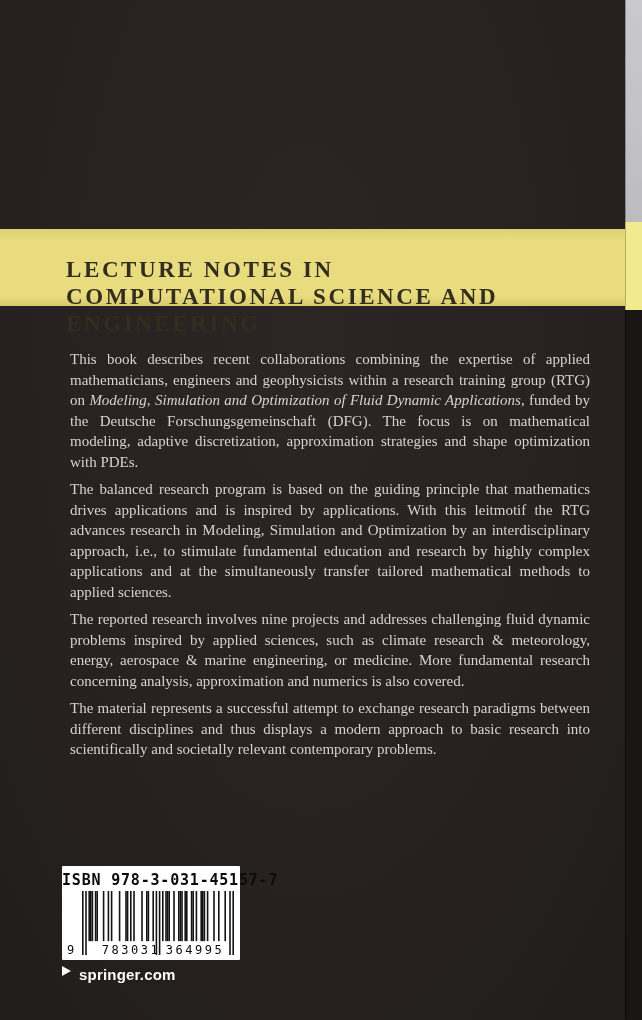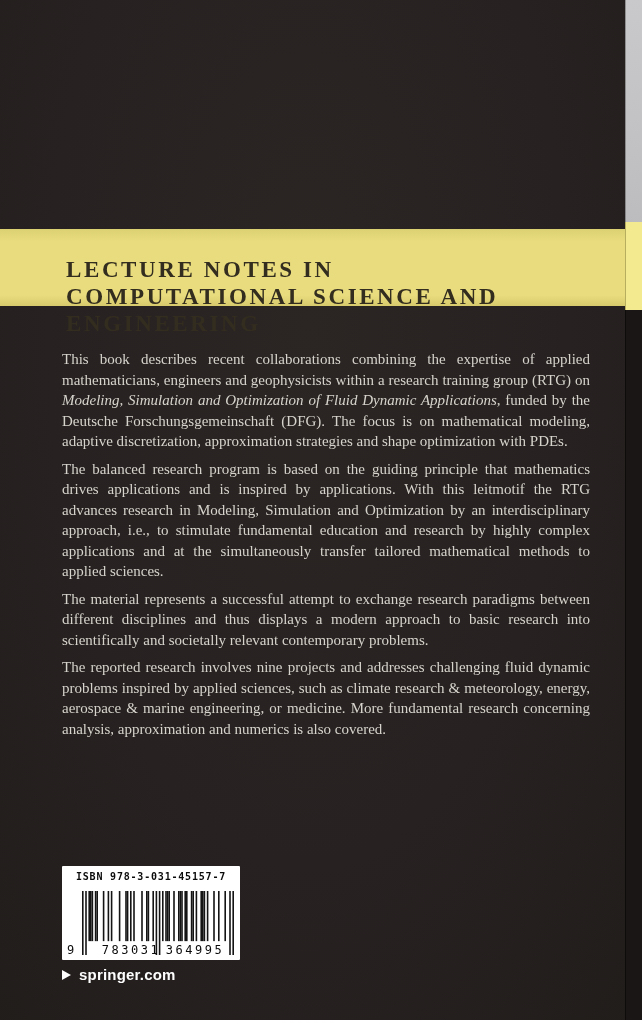--- a/index.html
+++ b/index.html
@@ -32,42 +32,42 @@
   .series-title{
     position:absolute;left:66px;top:256px;width:486px;
     font-weight:700;font-size:23px;line-height:27px;letter-spacing:2.6px;
     color:#332d1f;
   }
   
   .blurb{
     position:absolute;left:62px;top:349px;width:528px;
     color:#d6d3cc;font-size:15px;line-height:20.5px;text-align:justify;
   }
-  .blurb p{margin:0 0 7px 0;}
+  .blurb p{margin:0 0 7px 8px;}
   .blurb em{font-style:italic;}
   
   .barcode-box{
     position:absolute;left:62px;top:866px;width:178px;height:94px;
     background:#ffffff;border-radius:1px;
   }
   .isbn-line{
     position:absolute;top:5px;left:0;right:0;text-align:center;
     font-family:"DejaVu Sans Mono", monospace;font-weight:700;
-    font-size:10px;letter-spacing:0.8px;color:#0b0b0b;white-space:nowrap;
+    font-size:15px;letter-spacing:0.8px;color:#0b0b0b;white-space:nowrap;
   }
   .bars-svg{position:absolute;left:20px;top:25px;fill:#141414;}
   .bc-digit{
     position:absolute;bottom:3px;
     font-family:"DejaVu Sans Mono", monospace;font-size:12px;color:#0b0b0b;
   }
   .bc-digit-first{left:5px;}
   .bc-digit-g1{left:26px;width:86px;text-align:center;letter-spacing:2.5px;}
   .bc-digit-g2{left:101px;width:64px;text-align:center;letter-spacing:2.5px;}
   
-  .springer-row{position:absolute;left:62px;top:966px;display:flex;align-items:center;gap:8px;}
+  .springer-row{position:absolute;left:62px;top:966px;display:flex;align-items:flex-start;gap:8px;}
   .springer-arrow{
     width:0;height:0;border-left:9px solid #fdfdfd;
     border-top:5.5px solid transparent;border-bottom:5.5px solid transparent;
   }
   .springer-url{
     font-family:"Liberation Sans", sans-serif;font-weight:700;
     font-size:15px;color:#fdfdfd;letter-spacing:0.2px;
   }
 </style>
 </head>
@@ -81,22 +81,22 @@
   <div class="series-band">
     <div class="band-main"></div>
     <div class="band-edge"></div>
   </div>
 
   <div class="series-title">LECTURE NOTES IN COMPUTATIONAL SCIENCE AND ENGINEERING</div>
 
   <div class="blurb">
     <p><span>This book describes recent collaborations combining the expertise of applied mathematicians, engineers and geophysicists within a research training group (RTG) on </span><em>Modeling, Simulation and Optimization of Fluid Dynamic Applications</em><span>, funded by the Deutsche Forschungsgemeinschaft (DFG). The focus is on mathematical modeling, adaptive discretization, approximation strategies and shape optimization with PDEs.</span></p>
     <p>The balanced research program is based on the guiding principle that mathematics drives applications and is inspired by applications. With this leitmotif the RTG advances research in Modeling, Simulation and Optimization by an interdisciplinary approach, i.e., to stimulate fundamental education and research by highly complex applications and at the simultaneously transfer tailored mathematical methods to applied sciences.</p>
+    <p>The reported research involves nine projects and addresses challenging fluid dynamic problems inspired by applied sciences, such as climate research &amp; meteorology, energy, aerospace &amp; marine engineering, or medicine. More fundamental research concerning analysis, approximation and numerics is also covered.</p>
     <p>The material represents a successful attempt to exchange research paradigms between different disciplines and thus displays a modern approach to basic research into scientifically and societally relevant contemporary problems.</p>
-    <p>The reported research involves nine projects and addresses challenging fluid dynamic problems inspired by applied sciences, such as climate research &amp; meteorology, energy, aerospace &amp; marine engineering, or medicine. More fundamental research concerning analysis, approximation and numerics is also covered.</p>
   </div>
 
   <div class="barcode-box">
     <div class="isbn-line">ISBN 978-3-031-45157-7</div>
     <svg class="bars-svg" width="152" height="64" viewBox="0 0 95 60" preserveAspectRatio="none">
         <rect x="0" y="0" width="1" height="60"></rect>
         <rect x="2" y="0" width="1" height="60"></rect>
         <rect x="4" y="0" width="1" height="47"></rect>
         <rect x="5" y="0" width="1" height="47"></rect>
         <rect x="6" y="0" width="1" height="47"></rect>

